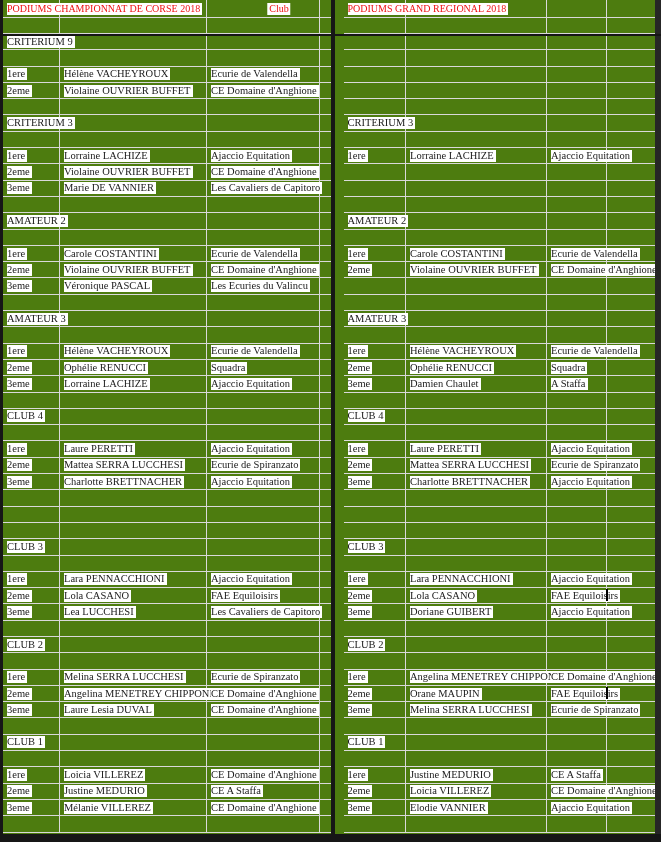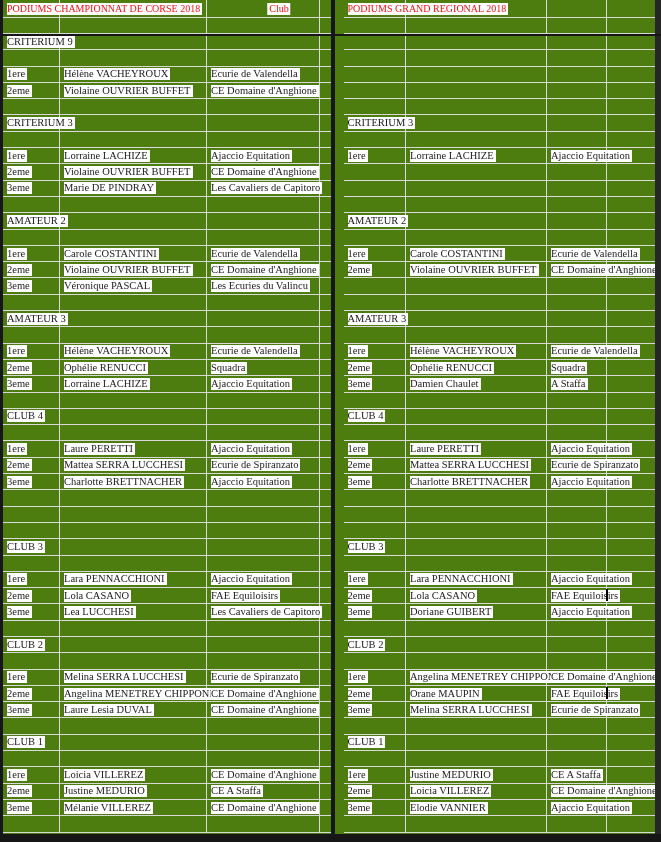--- a/index.html
+++ b/index.html
@@ -110,21 +110,21 @@
         <span class="t">Violaine OUVRIER BUFFET</span>
       </div>
       <div class="cell">
         <span class="t">CE Domaine d'Anghione</span>
       </div>
       <div class="cell"></div>
       <div class="cell">
         <span class="t">3eme</span>
       </div>
       <div class="cell">
-        <span class="t">Marie DE PINDRAY</span>
+        <span class="t">Marie DE VANNIER</span>
       </div>
       <div class="cell">
         <span class="t">Les Cavaliers de Capitoro</span>
       </div>
       <div class="cell"></div>
       <div class="cell"></div>
       <div class="cell"></div>
       <div class="cell"></div>
       <div class="cell"></div>
       <div class="cell">

